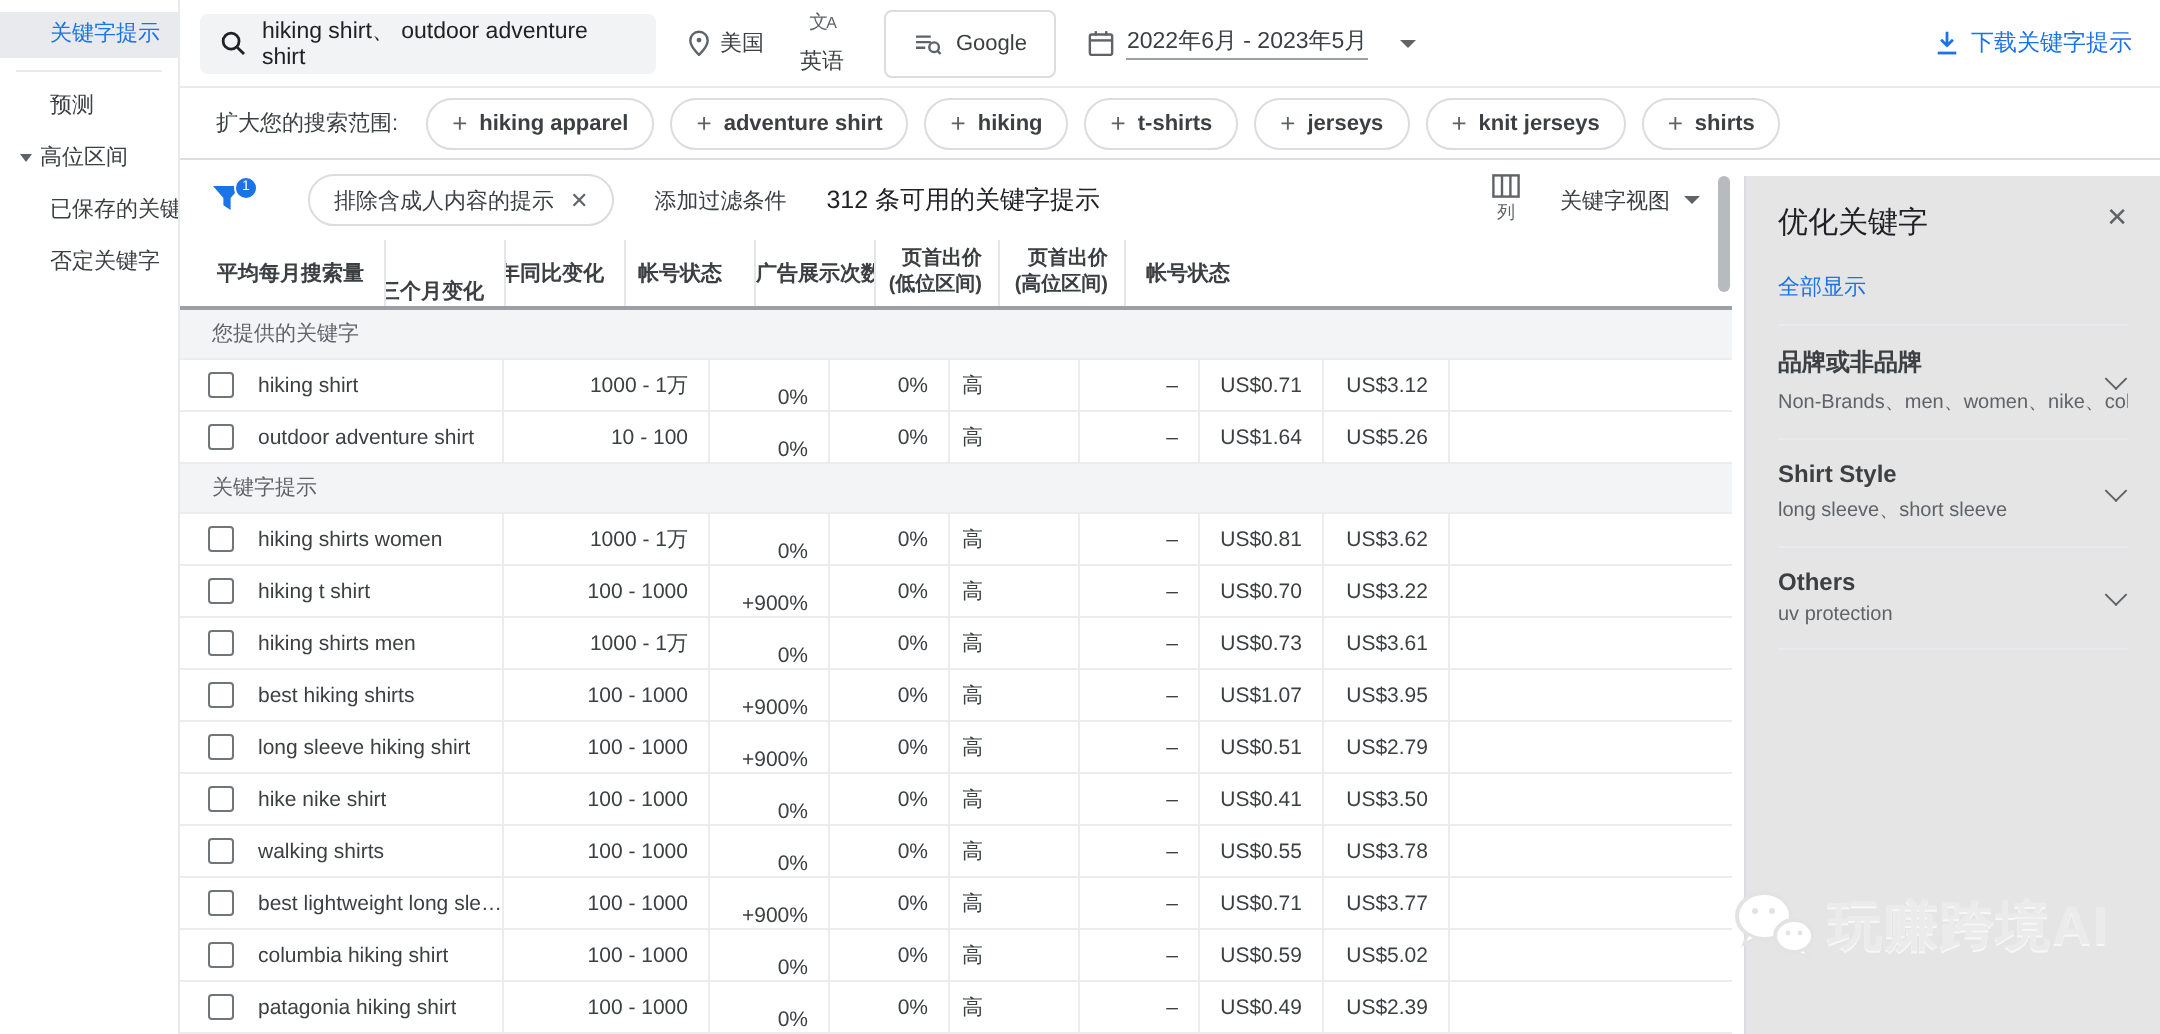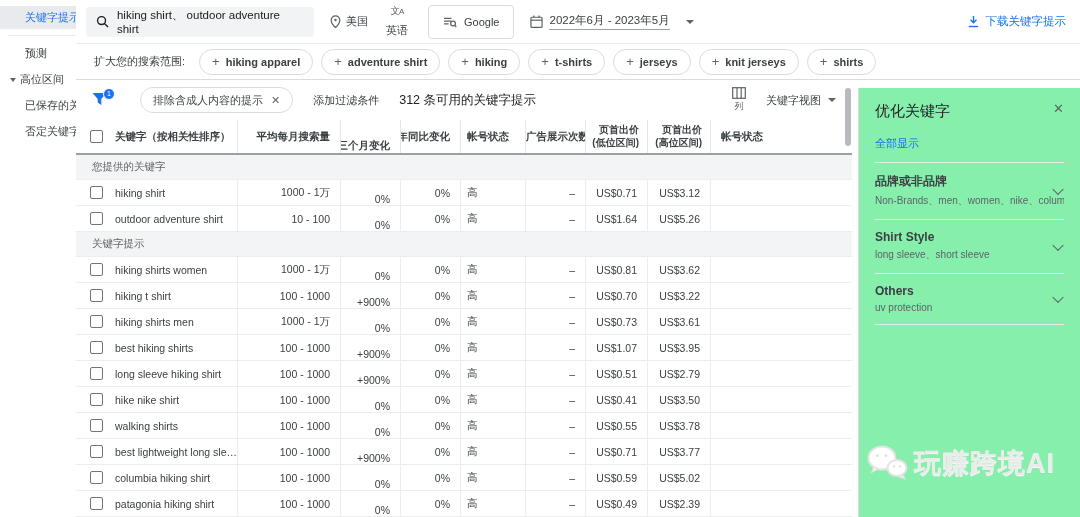--- a/index.html
+++ b/index.html
@@ -10,21 +10,21 @@
   .sidebar{position:absolute;left:0;top:0;width:90px;height:100%;background:#fff;border-right:1px solid #e8eaed;box-sizing:border-box;font-size:11px;}
   .nav-item{height:23px;line-height:23px;padding-left:25px;color:#3c4043;cursor:pointer;white-space:nowrap;overflow:hidden;}
   .nav-item.selected{background:#e8eaed;color:#1a73e8;}
   .nav-item.group{padding-left:10px;position:relative;}
   .nav-divider{height:1px;background:#e8eaed;margin:6px 8px;}
   .nav-item .tri{display:inline-block;width:0;height:0;border-left:3.5px solid transparent;border-right:3.5px solid transparent;border-top:4px solid #5f6368;margin-right:4px;vertical-align:middle;}
   .nav-item{margin-bottom:3px;}
   .sidebar .first{margin-top:6px;}
 
   
-  .main{position:absolute;left:76px;top:0;right:0;height:100%;}
+  .main{position:absolute;left:90px;top:0;right:0;height:100%;}
 
   
   .toolbar{position:absolute;left:0;right:0;top:0;height:44px;border-bottom:1px solid #e8eaed;display:flex;align-items:center;box-sizing:border-box;background:#fff;}
   .search-box{margin-left:10px;width:228px;height:30px;background:#f1f3f4;border-radius:4px;display:flex;align-items:center;padding:0 10px;gap:8px;font-size:11.5px;color:#202124;box-sizing:border-box;}
   .tb-item{display:flex;align-items:center;gap:5px;font-size:11px;color:#3c4043;cursor:pointer;}
   .loc{margin-left:16px;} .lang{margin-left:18px;flex-direction:column;}
   .google-box{margin-left:20px;height:32px;border:1px solid #dadce0;border-radius:4px;display:flex;align-items:center;gap:7px;padding:0 14px;font-size:11px;color:#3c4043;cursor:pointer;}
   .daterange{margin-left:16px;display:flex;align-items:center;gap:6px;font-size:11.5px;color:#3c4043;cursor:pointer;}
   .daterange .dr-text{border-bottom:1px solid #9aa0a6;padding-bottom:1px;}
   .caret{width:0;height:0;border-left:4px solid transparent;border-right:4px solid transparent;border-top:4.5px solid #5f6368;display:inline-block;}
@@ -67,21 +67,21 @@
   .c6{width:62px;} .c7{width:63px;}
   .c8{flex:1;border-right:none;padding-left:10px;}
   .kw{overflow:hidden;text-overflow:ellipsis;white-space:nowrap;}
   .cb{width:11px;height:11px;border:1.5px solid #70757a;border-radius:2px;flex:none;cursor:pointer;background:#fff;}
   .hcell .hlabel{padding-left:0;}
 
   
   .scroll-thumb{position:absolute;left:769px;top:88px;width:6px;height:58px;background:#b7bbbf;border-radius:3px;}
 
   
-  .panel{position:absolute;left:782px;top:88px;right:0;bottom:0;border-left:1px solid #dadce0;box-sizing:border-box;background:#86efac;padding:14px 16px 0 16px;}
+  .panel{position:absolute;left:782px;top:88px;right:0;bottom:0;border-left:1px solid #dadce0;box-sizing:border-box;background:#e5e5e5;padding:14px 16px 0 16px;}
   .panel-head{display:flex;align-items:flex-start;justify-content:space-between;}
   .panel-title{font-size:15px;color:#202124;}
   .panel-close{color:#5f6368;font-size:13px;cursor:pointer;line-height:1;}
   .show-all{margin-top:15px;font-size:11px;color:#1a73e8;cursor:pointer;}
   .panel-sep{height:1px;background:#e8eaed;margin-top:11px;}
   .pgroup{position:relative;padding:10px 0 11px 0;border-bottom:1px solid #e8eaed;cursor:pointer;}
   .pg-name{font-size:12px;font-weight:bold;color:#3c4043;}
   .pg-opts{margin-top:4px;font-size:10px;color:#5f6368;white-space:nowrap;overflow:hidden;}
   .chev{position:absolute;right:2px;top:50%;width:7px;height:7px;border-right:1.6px solid #5f6368;border-bottom:1.6px solid #5f6368;transform:translateY(-70%) rotate(45deg);}
 
@@ -219,24 +219,20 @@
             <span class="cols-label">列</span>
           </div>
           <div class="view-ctl">
             <span>关键字视图</span>
             <span class="caret"></span>
           </div>
         </div>
       </div>
 
       <div class="thead">
-        <div class="hcell c0">
-            <span class="cb"></span>
-            <span class="hlabel">关键字（按相关性排序）</span>
-          </div>
         <div class="hcell c1 r">
             <span>平均每月搜索量</span>
           </div>
         <div class="hcell c2 r">
             <span>三个月变化</span>
           </div>
         <div class="hcell c3 r">
             <span>年同比变化</span>
           </div>
         <div class="hcell c4">

